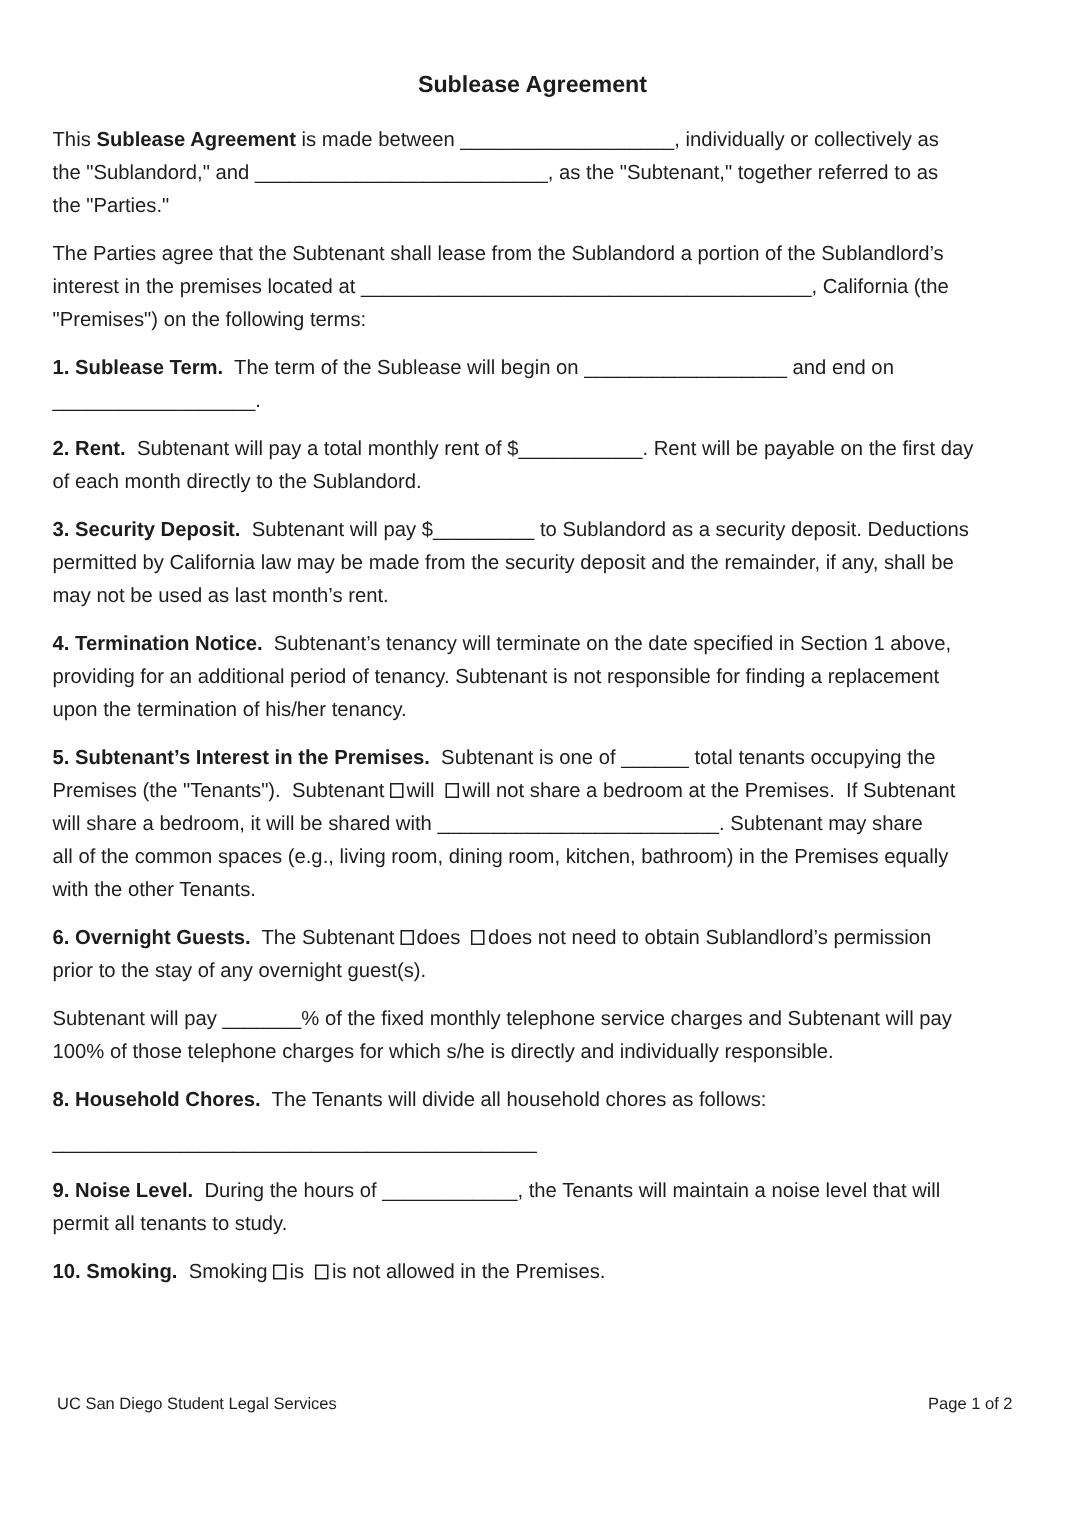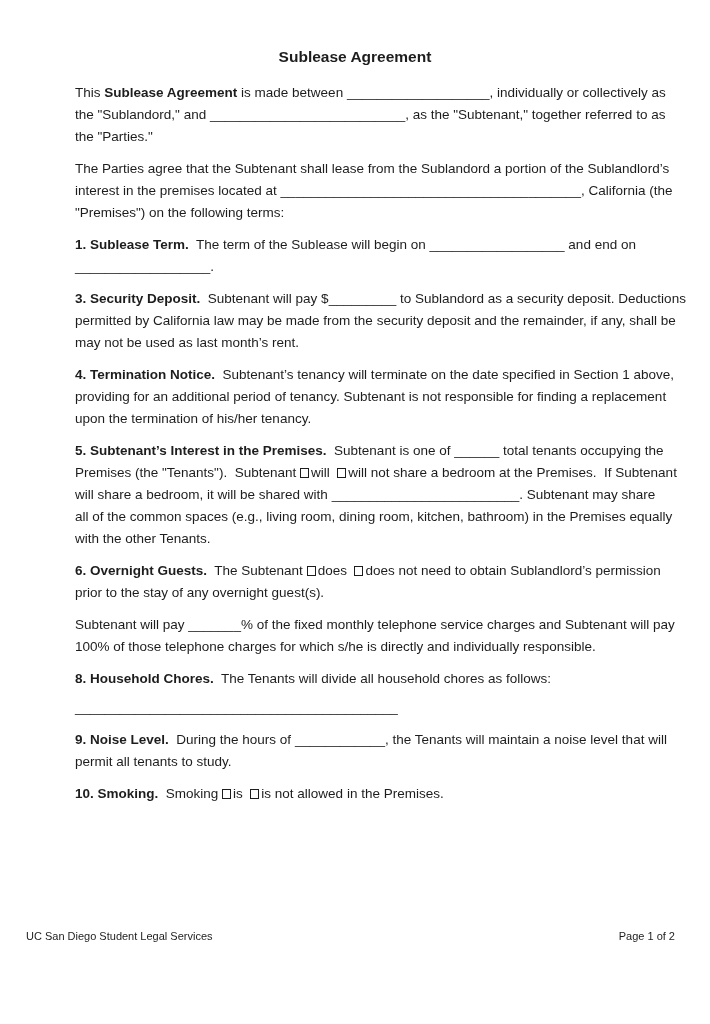--- a/index.html
+++ b/index.html
@@ -20,37 +20,36 @@
     text-align: center;
     font-weight: bold;
     font-size: 15.5px;
     line-height: 22px;
     margin-bottom: 14px;
   }
   .para {
     font-size: 13.5px;
     line-height: 22px;
     margin-bottom: 10px;
-    margin-left: 40px;
   }
   .line { white-space: pre; }
   .bold { font-weight: bold; }
   .blank { letter-spacing: 0; }
   .checkbox {
     display: inline-block;
     width: 9px;
     height: 10px;
     border: 1.5px solid #1d1d1d;
     margin-right: 2px;
     vertical-align: -1px;
   }
   [data-name="paragraph-household-chores"] .line + .line { margin-top: 7px; }
   .footer {
     position: absolute;
-    left: 26px;
+    left: 38px;
     right: 35px;
     top: 929px;
     display: flex;
     justify-content: space-between;
     font-size: 11px;
     line-height: 14px;
   }
 </style>
 </head>
 <body>
@@ -65,20 +64,24 @@
       <div class="line" data-name="text-line"><span class="" data-name="text-run">the "Parties."</span></div>
     </div>
   <div class="para" data-name="paragraph-parties">
       <div class="line" data-name="text-line"><span class="" data-name="text-run">The Parties agree that the Subtenant shall lease from the Sublandord a portion of the Sublandlord’s</span></div>
       <div class="line" data-name="text-line"><span class="" data-name="text-run">interest in the premises located at </span><span class="blank" data-name="blank-premises-address">________________________________________</span><span class="" data-name="text-run">, California (the</span></div>
       <div class="line" data-name="text-line"><span class="" data-name="text-run">"Premises") on the following terms:</span></div>
     </div>
   <div class="para" data-name="paragraph-sublease-term">
       <div class="line" data-name="text-line"><span class="bold " data-name="bold-text">1. Sublease Term.</span><span class="" data-name="text-run">  The term of the Sublease will begin on </span><span class="blank" data-name="blank-start-date">__________________</span><span class="" data-name="text-run"> and end on</span></div>
       <div class="line" data-name="text-line"><span class="blank" data-name="blank-end-date">__________________</span><span class="" data-name="text-run">.</span></div>
+    </div>
+  <div class="para" data-name="paragraph-rent">
+      <div class="line" data-name="text-line"><span class="bold " data-name="bold-text">2. Rent.</span><span class="" data-name="text-run">  Subtenant will pay a total monthly rent of $</span><span class="blank" data-name="blank-monthly-rent">___________</span><span class="" data-name="text-run">. Rent will be payable on the first day</span></div>
+      <div class="line" data-name="text-line"><span class="" data-name="text-run">of each month directly to the Sublandord.</span></div>
     </div>
   <div class="para" data-name="paragraph-security-deposit">
       <div class="line" data-name="text-line"><span class="bold " data-name="bold-text">3. Security Deposit.</span><span class="" data-name="text-run">  Subtenant will pay $</span><span class="blank" data-name="blank-security-deposit">_________</span><span class="" data-name="text-run"> to Sublandord as a security deposit. Deductions</span></div>
       <div class="line" data-name="text-line"><span class="" data-name="text-run">permitted by California law may be made from the security deposit and the remainder, if any, shall be</span></div>
       <div class="line" data-name="text-line"><span class="" data-name="text-run">may not be used as last month’s rent.</span></div>
     </div>
   <div class="para" data-name="paragraph-termination-notice">
       <div class="line" data-name="text-line"><span class="bold " data-name="bold-text">4. Termination Notice.</span><span class="" data-name="text-run">  Subtenant’s tenancy will terminate on the date specified in Section 1 above,</span></div>
       <div class="line" data-name="text-line"><span class="" data-name="text-run">providing for an additional period of tenancy. Subtenant is not responsible for finding a replacement</span></div>
       <div class="line" data-name="text-line"><span class="" data-name="text-run">upon the termination of his/her tenancy.</span></div>

